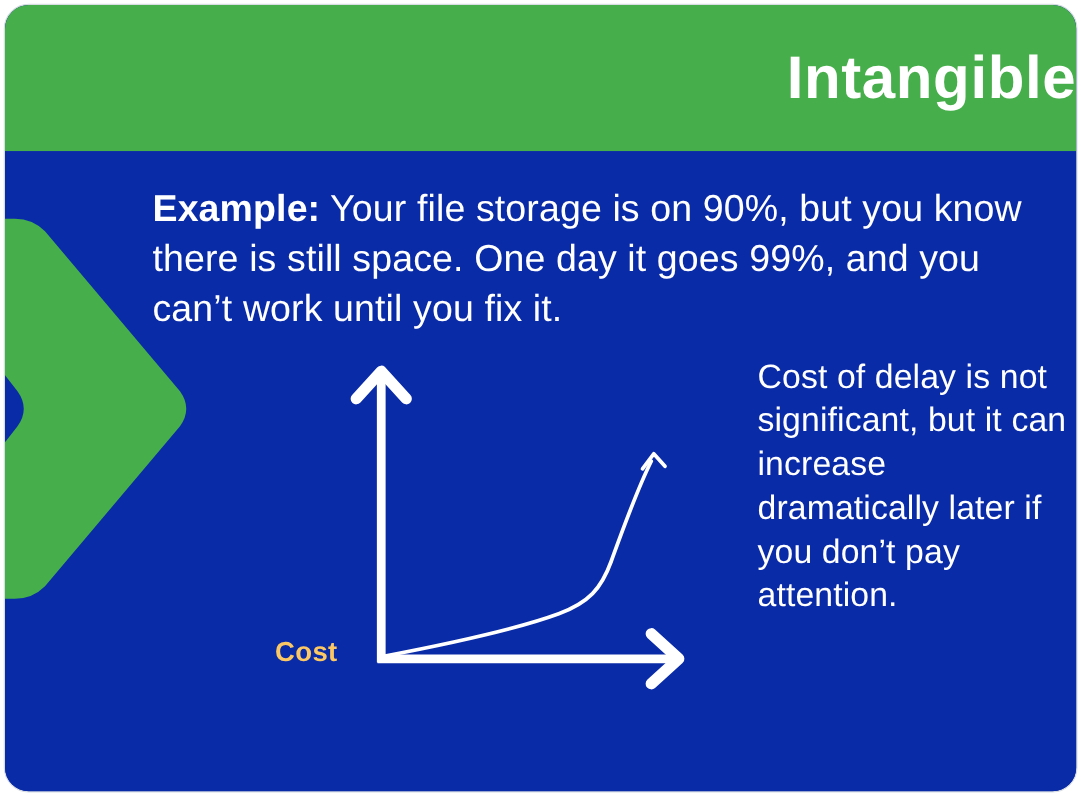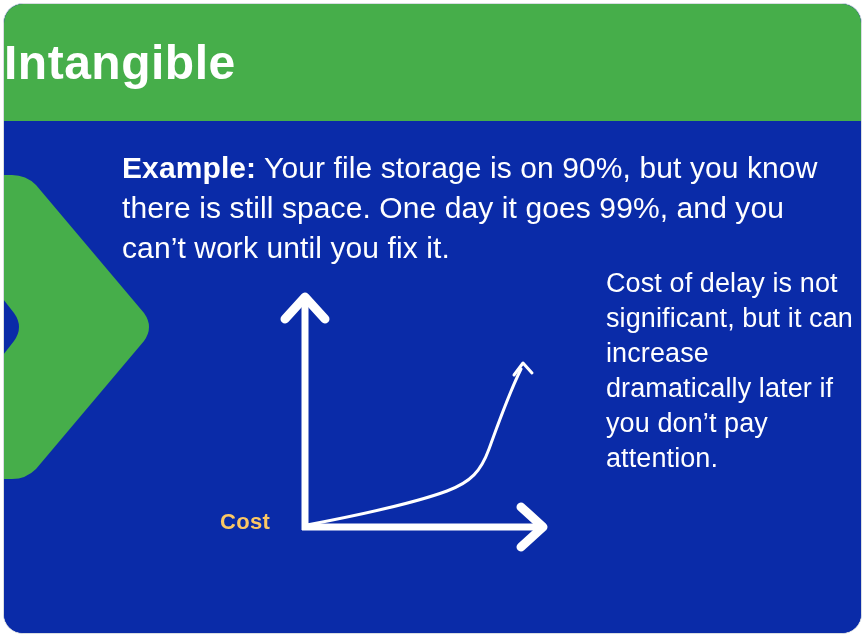--- a/index.html
+++ b/index.html
@@ -30,21 +30,21 @@
   
   .card-header {
     position: absolute;
     left: 0;
     top: 0;
     width: 100%;
     height: 117px;
     background: #46AE4A;
     display: flex;
     align-items: center;
-    justify-content: flex-start;
+    justify-content: flex-end;
   }
   .card-title {
     color: #ffffff;
     font-size: 48px;
     font-weight: 700;
     letter-spacing: 0.5px;
     line-height: 1;
     white-space: nowrap;
   }
 
@@ -101,21 +101,21 @@
     font-weight: 700;
     letter-spacing: 0.3px;
     white-space: nowrap;
   }
   .axis-label-y { left: 31px; top: 238px; }
 
   
   .side-note {
     position: absolute;
     left: 602px;
-    top: 145px;
+    top: 163px;
     width: 250px;
     color: #ffffff;
     font-size: 27px;
     line-height: 1.3;
     letter-spacing: 0.1px;
   }
 </style>
 </head>
 <body>
 

